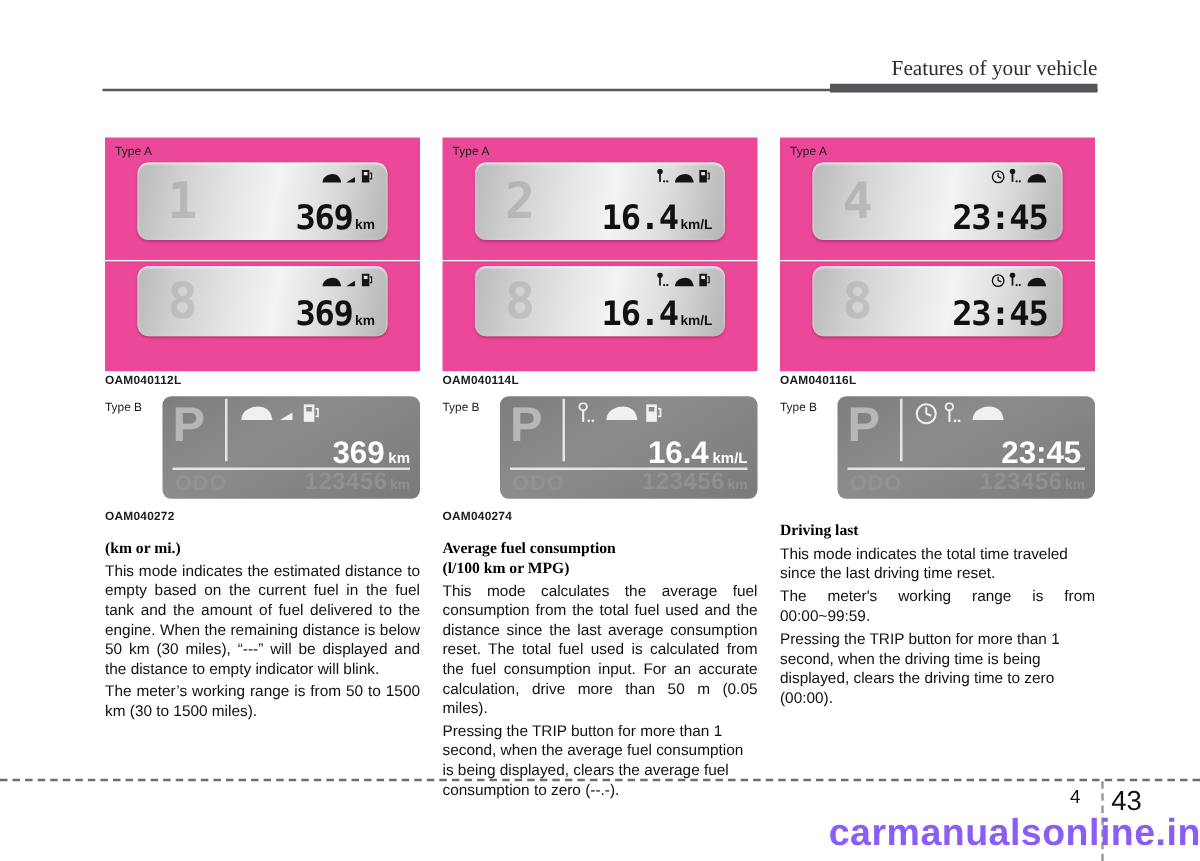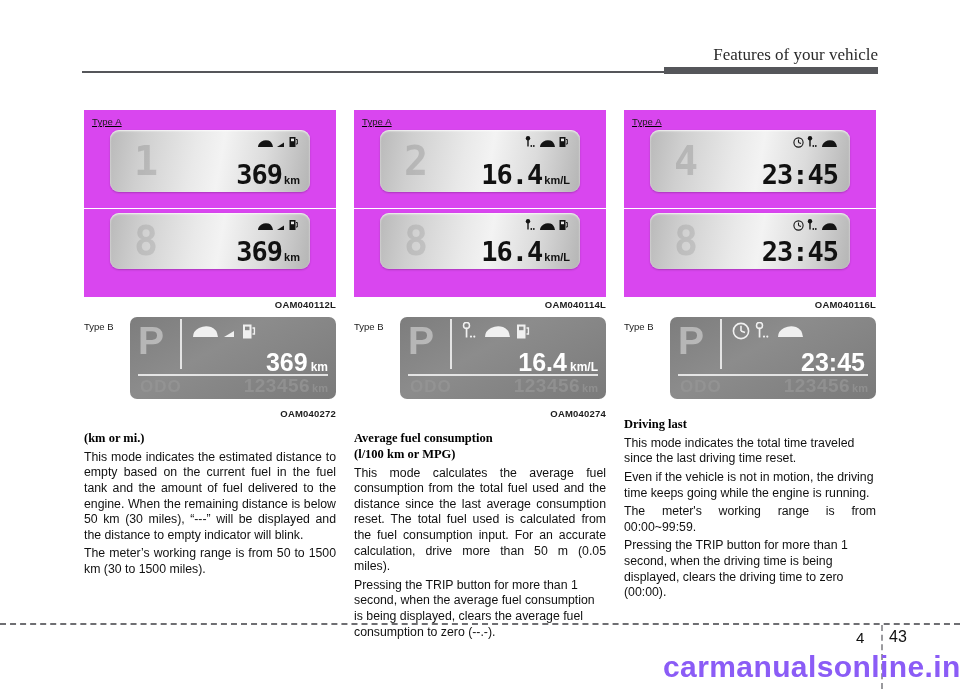--- a/index.html
+++ b/index.html
@@ -52,24 +52,23 @@
     position: absolute;
     top: 110px;
     width: 252px;
   }
   #col-1 { left: 84px; }
   #col-2 { left: 354px; }
   #col-3 { left: 624px; }
 
   
   .figure-panel {
-    background: #d946ef;
+    background: #ec4899;
     position: relative;
     box-sizing: border-box;
-    text-decoration: underline;
   }
   .panel-typeA {
     height: 98px;
     padding: 6px 8px 0 8px;
   }
   .panel-typeA.second {
     height: 88px;
     padding: 4px 8px 0 8px;
     margin-top: 1px;
   }
@@ -241,21 +240,20 @@
     line-height: 1;
   }
   .lcd-b-odo-unit {
     font-size: 11px;
     font-weight: bold;
     margin-left: 2px;
     line-height: 1;
   }
 
   .fig-code {
-    text-align: right;
     font-size: 9.5px;
     font-weight: bold;
     color: #1b1b1b;
     margin-top: 2px;
     letter-spacing: 0.2px;
   }
   .fig-code.tight { margin-top: 3px; }
 
   
   .body-block {
@@ -302,21 +300,21 @@
     top: 629px;
     font-family: "Liberation Sans", sans-serif;
     font-size: 15px;
     color: #111;
   }
   #page-number {
     position: absolute;
     left: 889px;
     top: 628px;
     font-family: "Liberation Sans", sans-serif;
-    font-size: 16px;
+    font-size: 22px;
     color: #111;
   }
   #watermark {
     position: absolute;
     left: 663px;
     top: 650px;
     font-family: "Liberation Sans", sans-serif;
     font-size: 30px;
     color: #8b5cf6;
     letter-spacing: 0.4px;
@@ -658,21 +656,20 @@
       <div class="lcd-b-odo-value">
         <span class="lcd-b-odo-num">123456</span>
         <span class="lcd-b-odo-unit">km</span>
       </div>
     </div>
   </div>
 
   <div class="body-block">
     <div class="body-heading">Driving last</div>
     <div class="body-para nojust">This mode indicates the total time traveled since the last driving time reset.</div>
-    <div class="body-para nojust">Even if the vehicle is not in motion, the driving time keeps going while the engine is running.</div>
     <div class="body-para">The meter's working range is from 00:00~99:59.</div>
     <div class="body-para nojust">Pressing the TRIP button for more than 1 second, when the driving time is being displayed, clears the driving time to zero (00:00).</div>
   </div>
 </div>
 
 <div id="footer-dash"></div>
 <div id="footer-vrule"></div>
 <div id="page-chapter">4</div>
 <div id="page-number">43</div>
 <div id="watermark">carmanualsonline.info</div>

